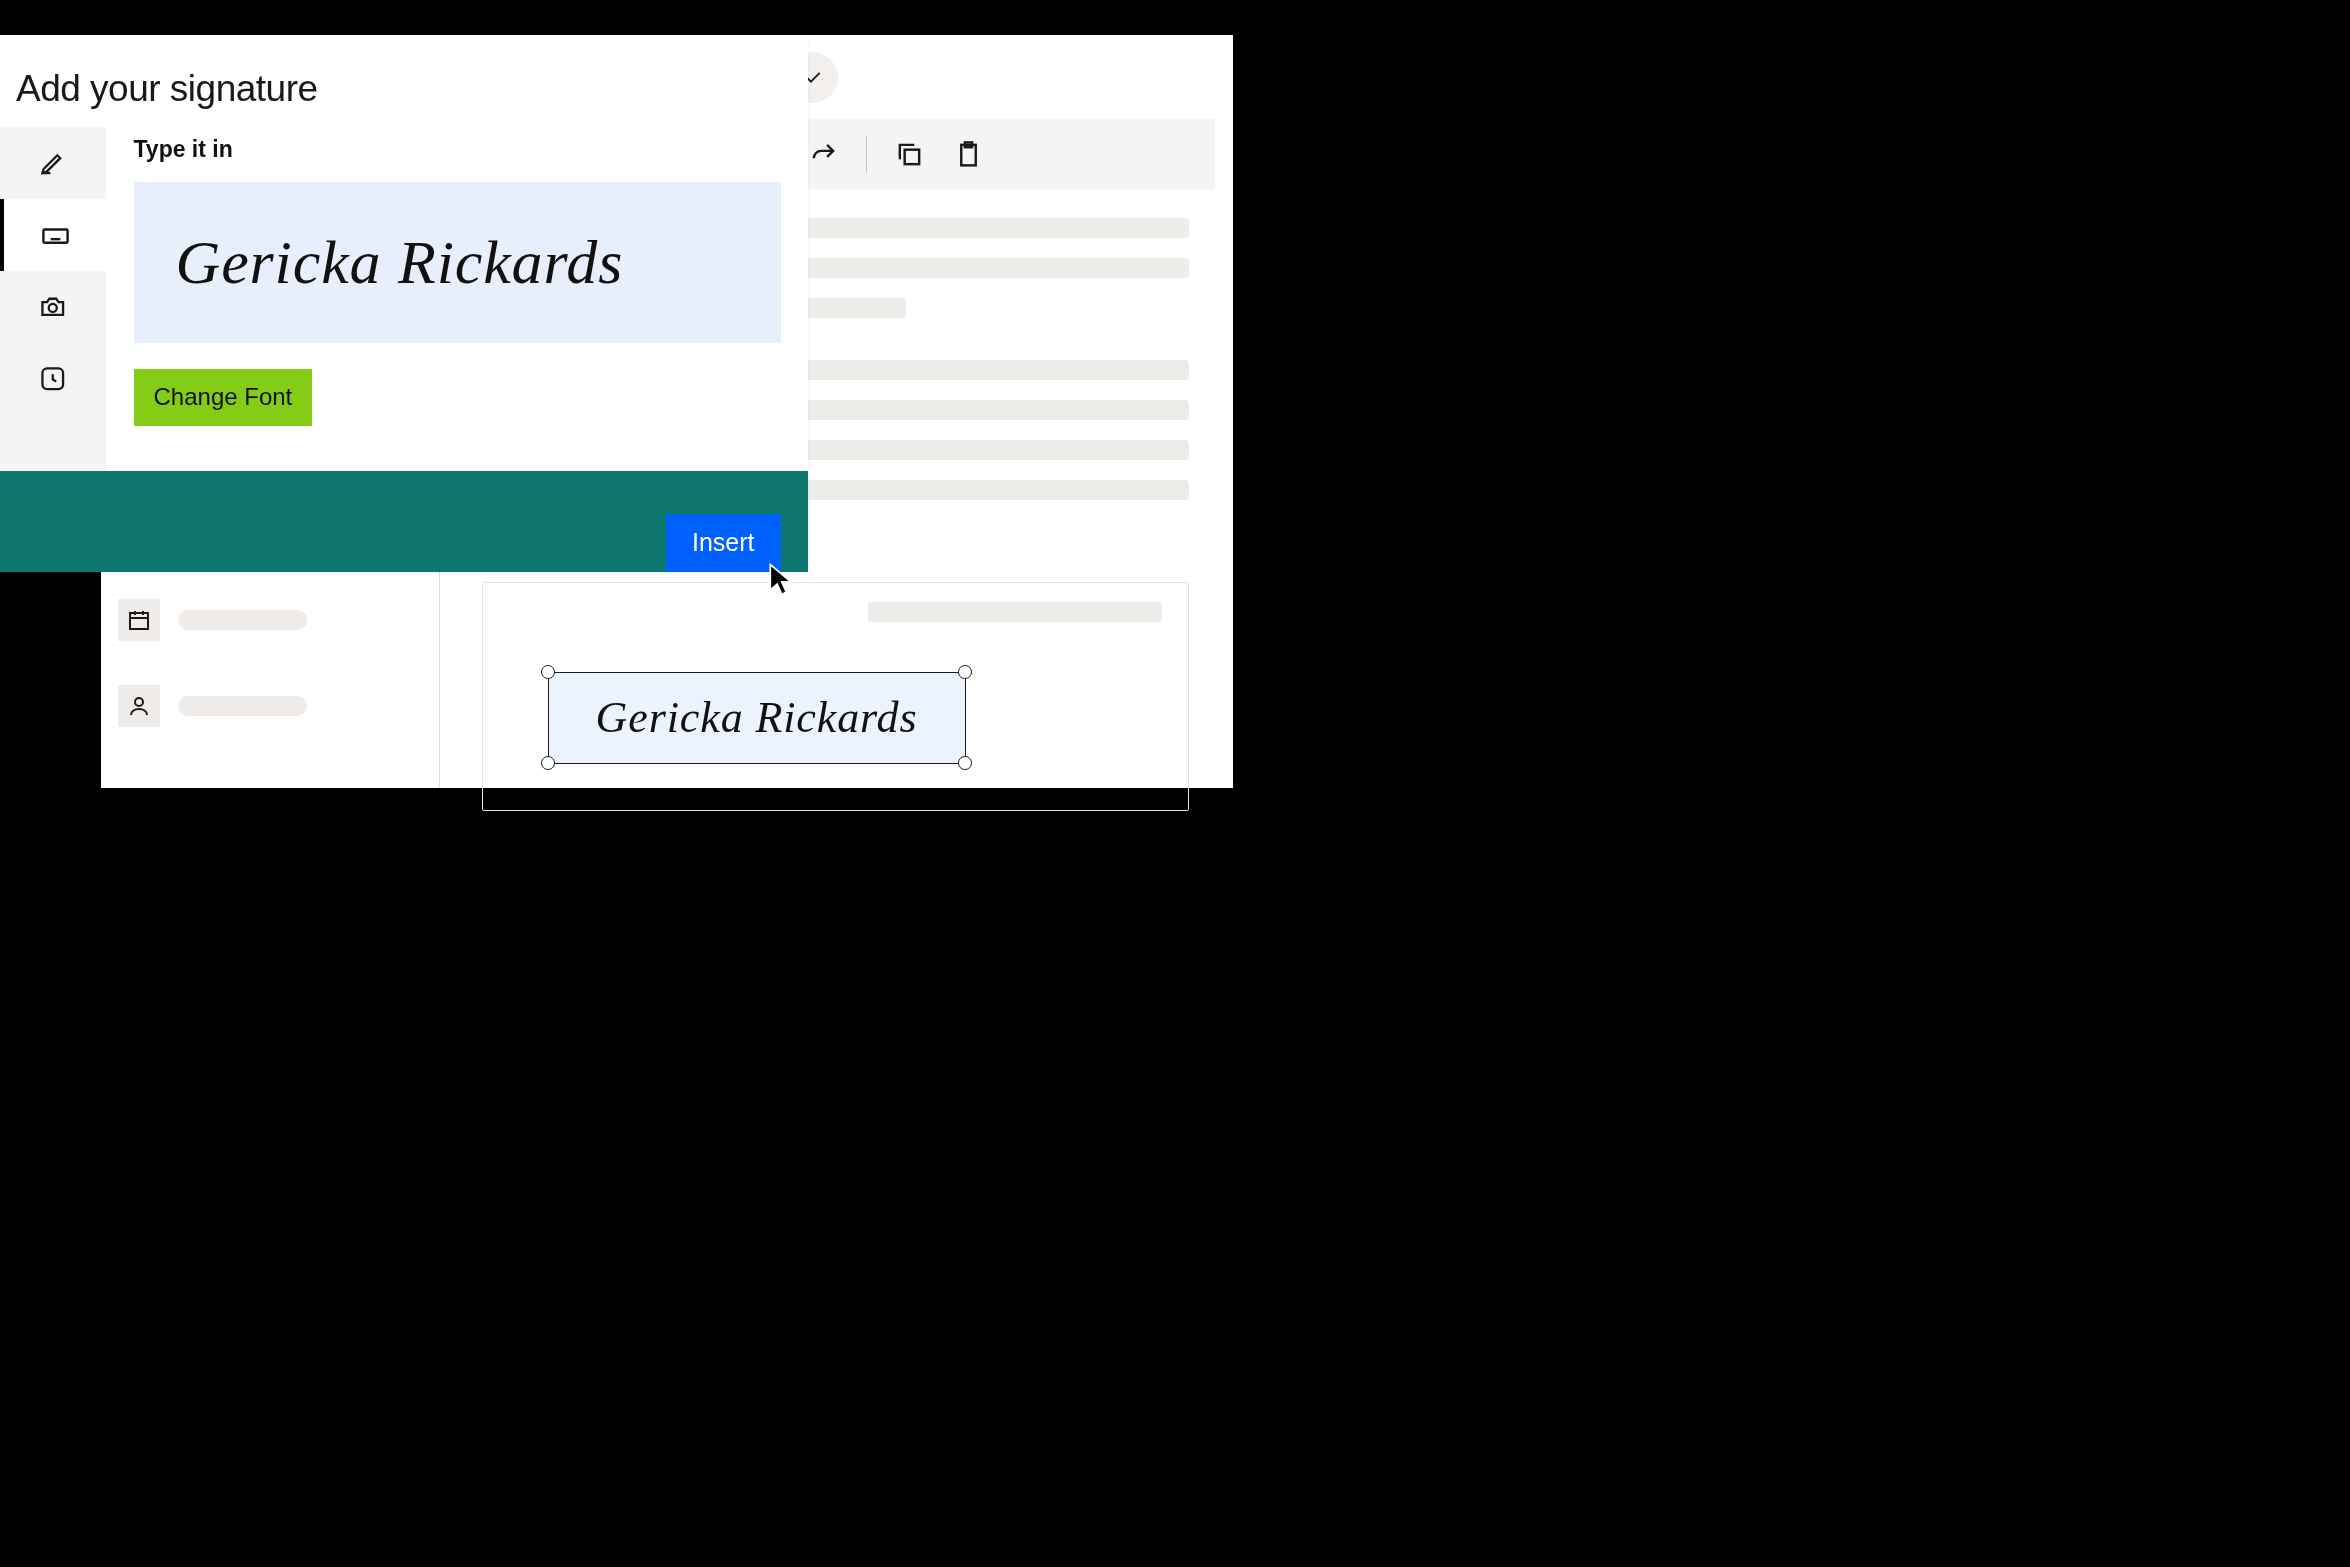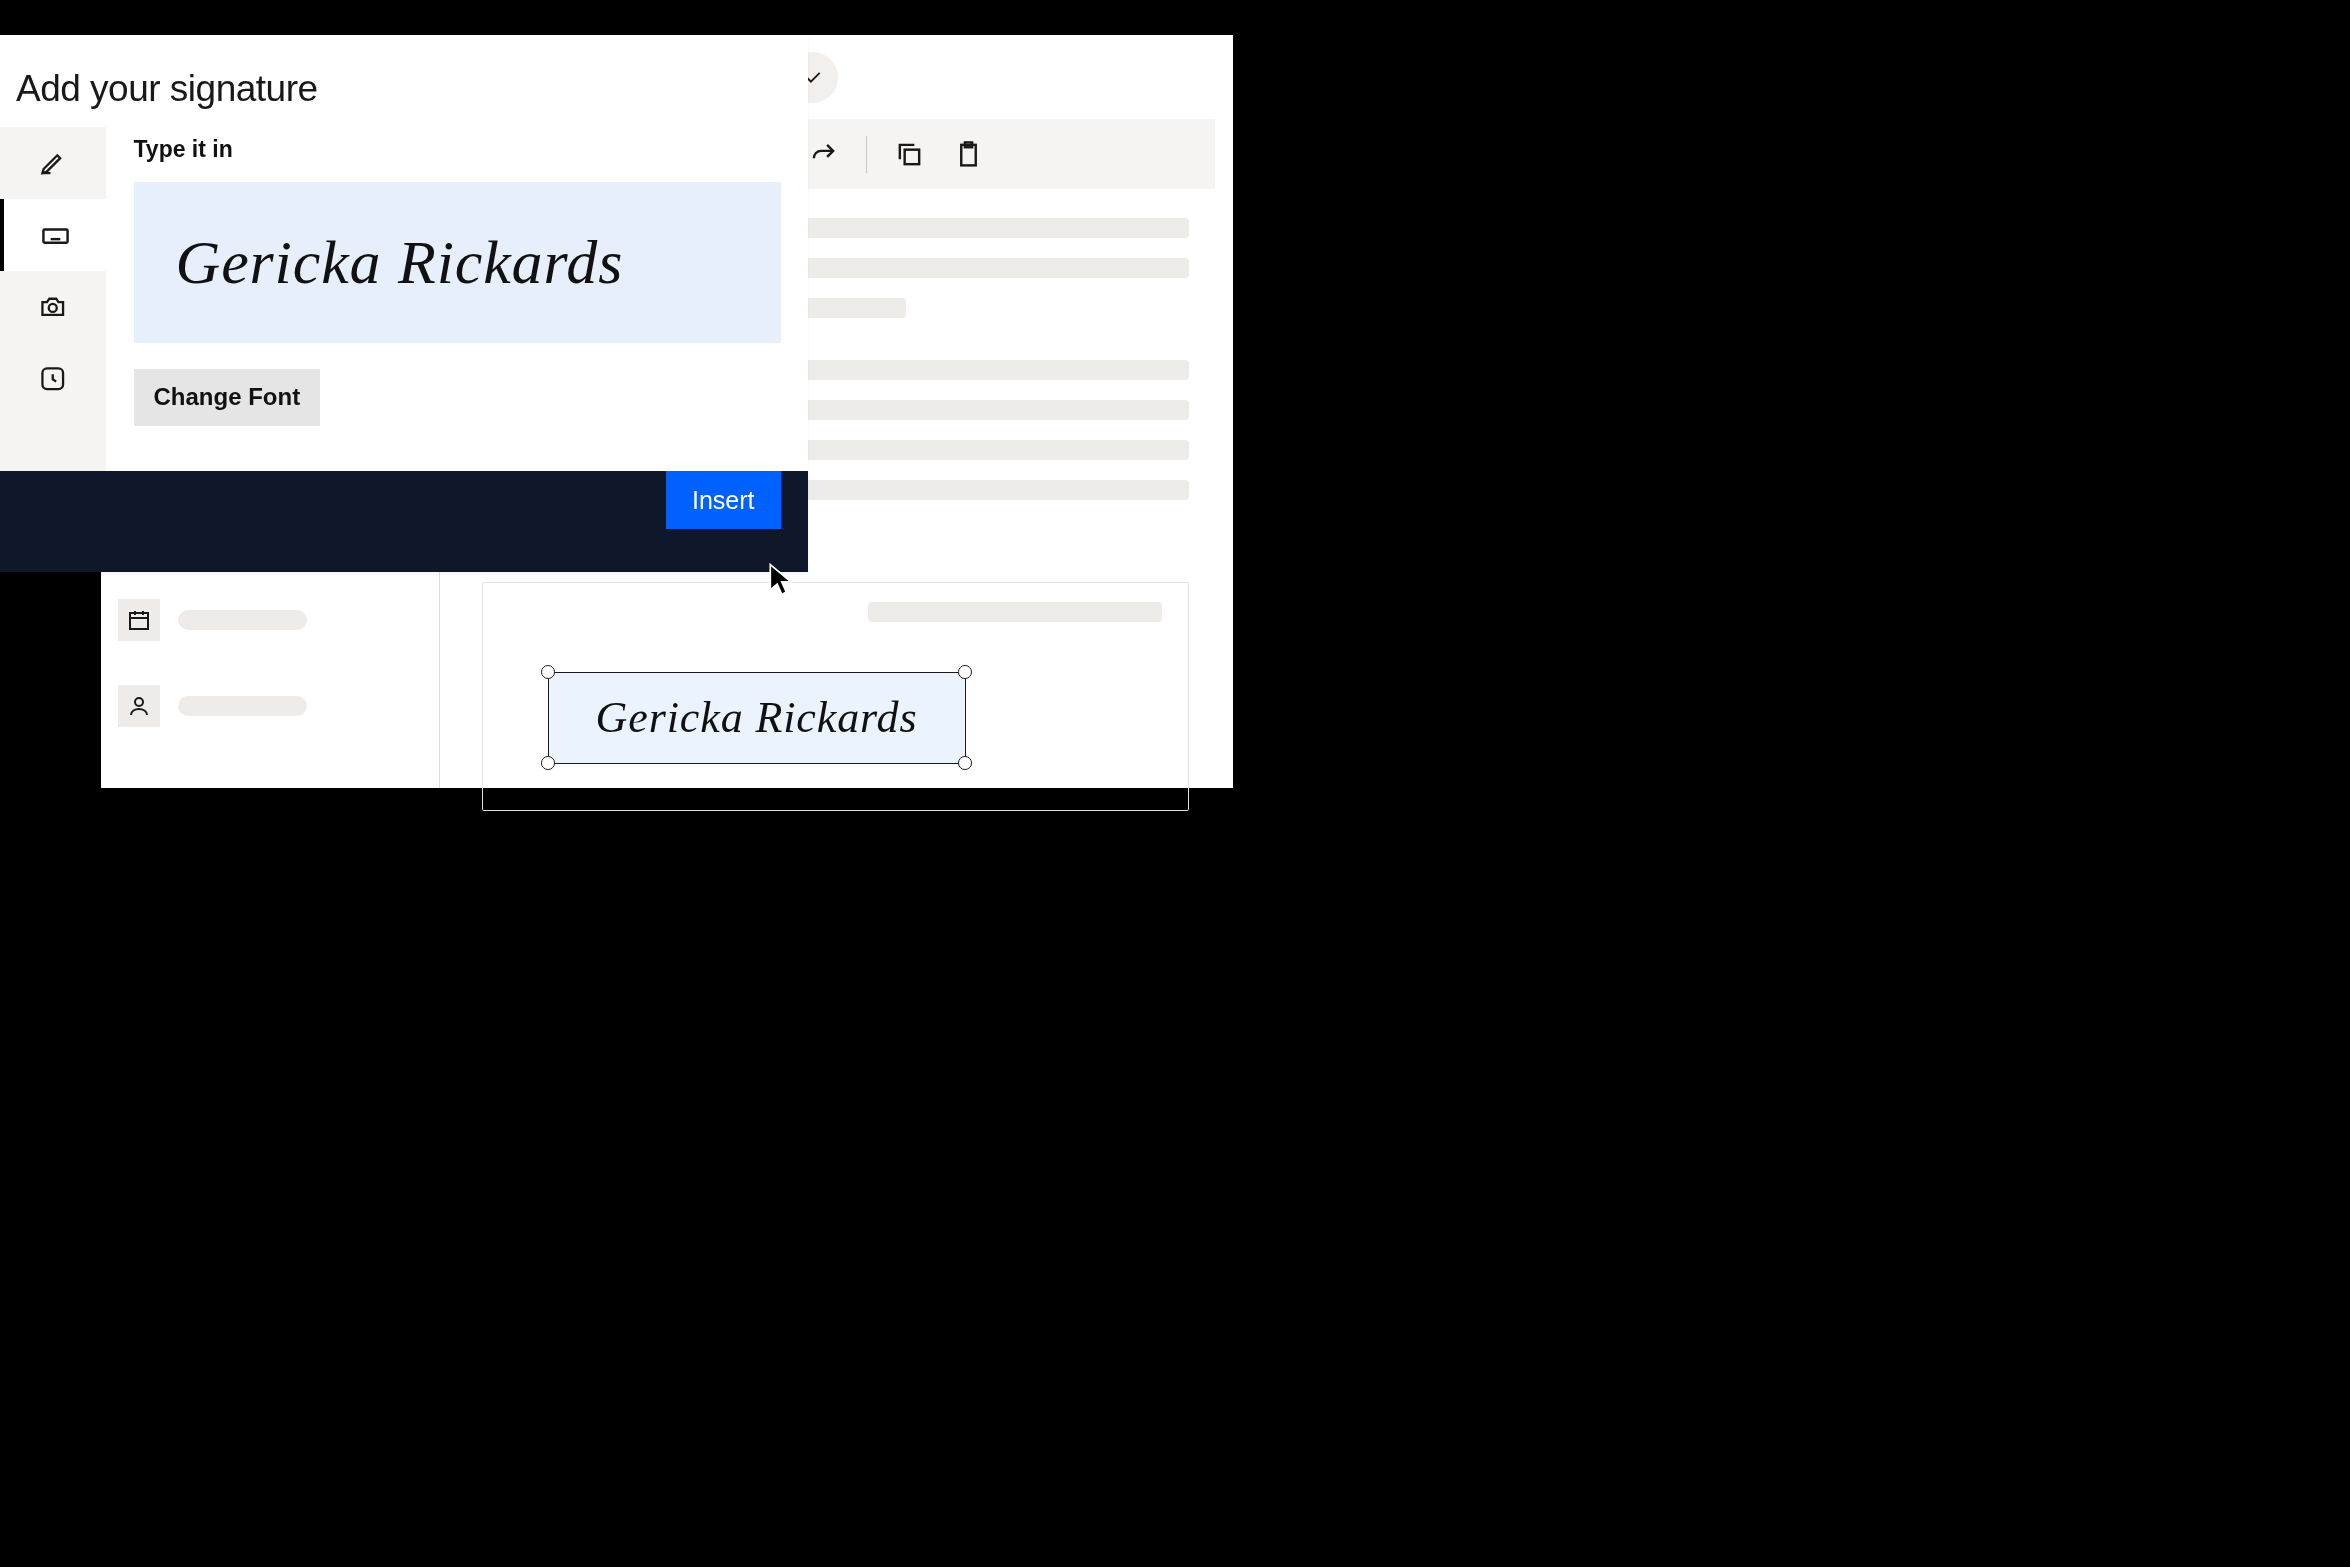--- a/index.html
+++ b/index.html
@@ -174,33 +174,33 @@
     padding-left: 42px;
     font-family: "Brush Script MT","Segoe Script",cursive;
     font-size: 62px;
     font-style: italic;
     letter-spacing: 0.9px;
     color: #111;
     margin-bottom: 26px;
   }
   .change-font-btn {
     display:inline-block;
-    background: #e5e5e5;
+    background: #84cc16;
     padding: 14.7px 20px;
     font-size: 24px;
-    font-weight: 700;
+    font-weight: 400;
     color: #111;
     border: none;
   }
   .modal-footer {
     position: absolute;
     left: 0; right: 0; bottom: 0;
     height: 101px;
-    background: #0f172a;
-    display:flex;align-items:flex-start;justify-content:flex-end;
+    background: #0f766e;
+    display:flex;align-items:flex-end;justify-content:flex-end;
     padding-right: 27.5px;
   }
   .insert-btn {
     background: #0061fe;
     color: #fff;
     border: none;
     font-size: 25px;
     font-weight: 500;
     padding: 14.7px 26px;
   }

